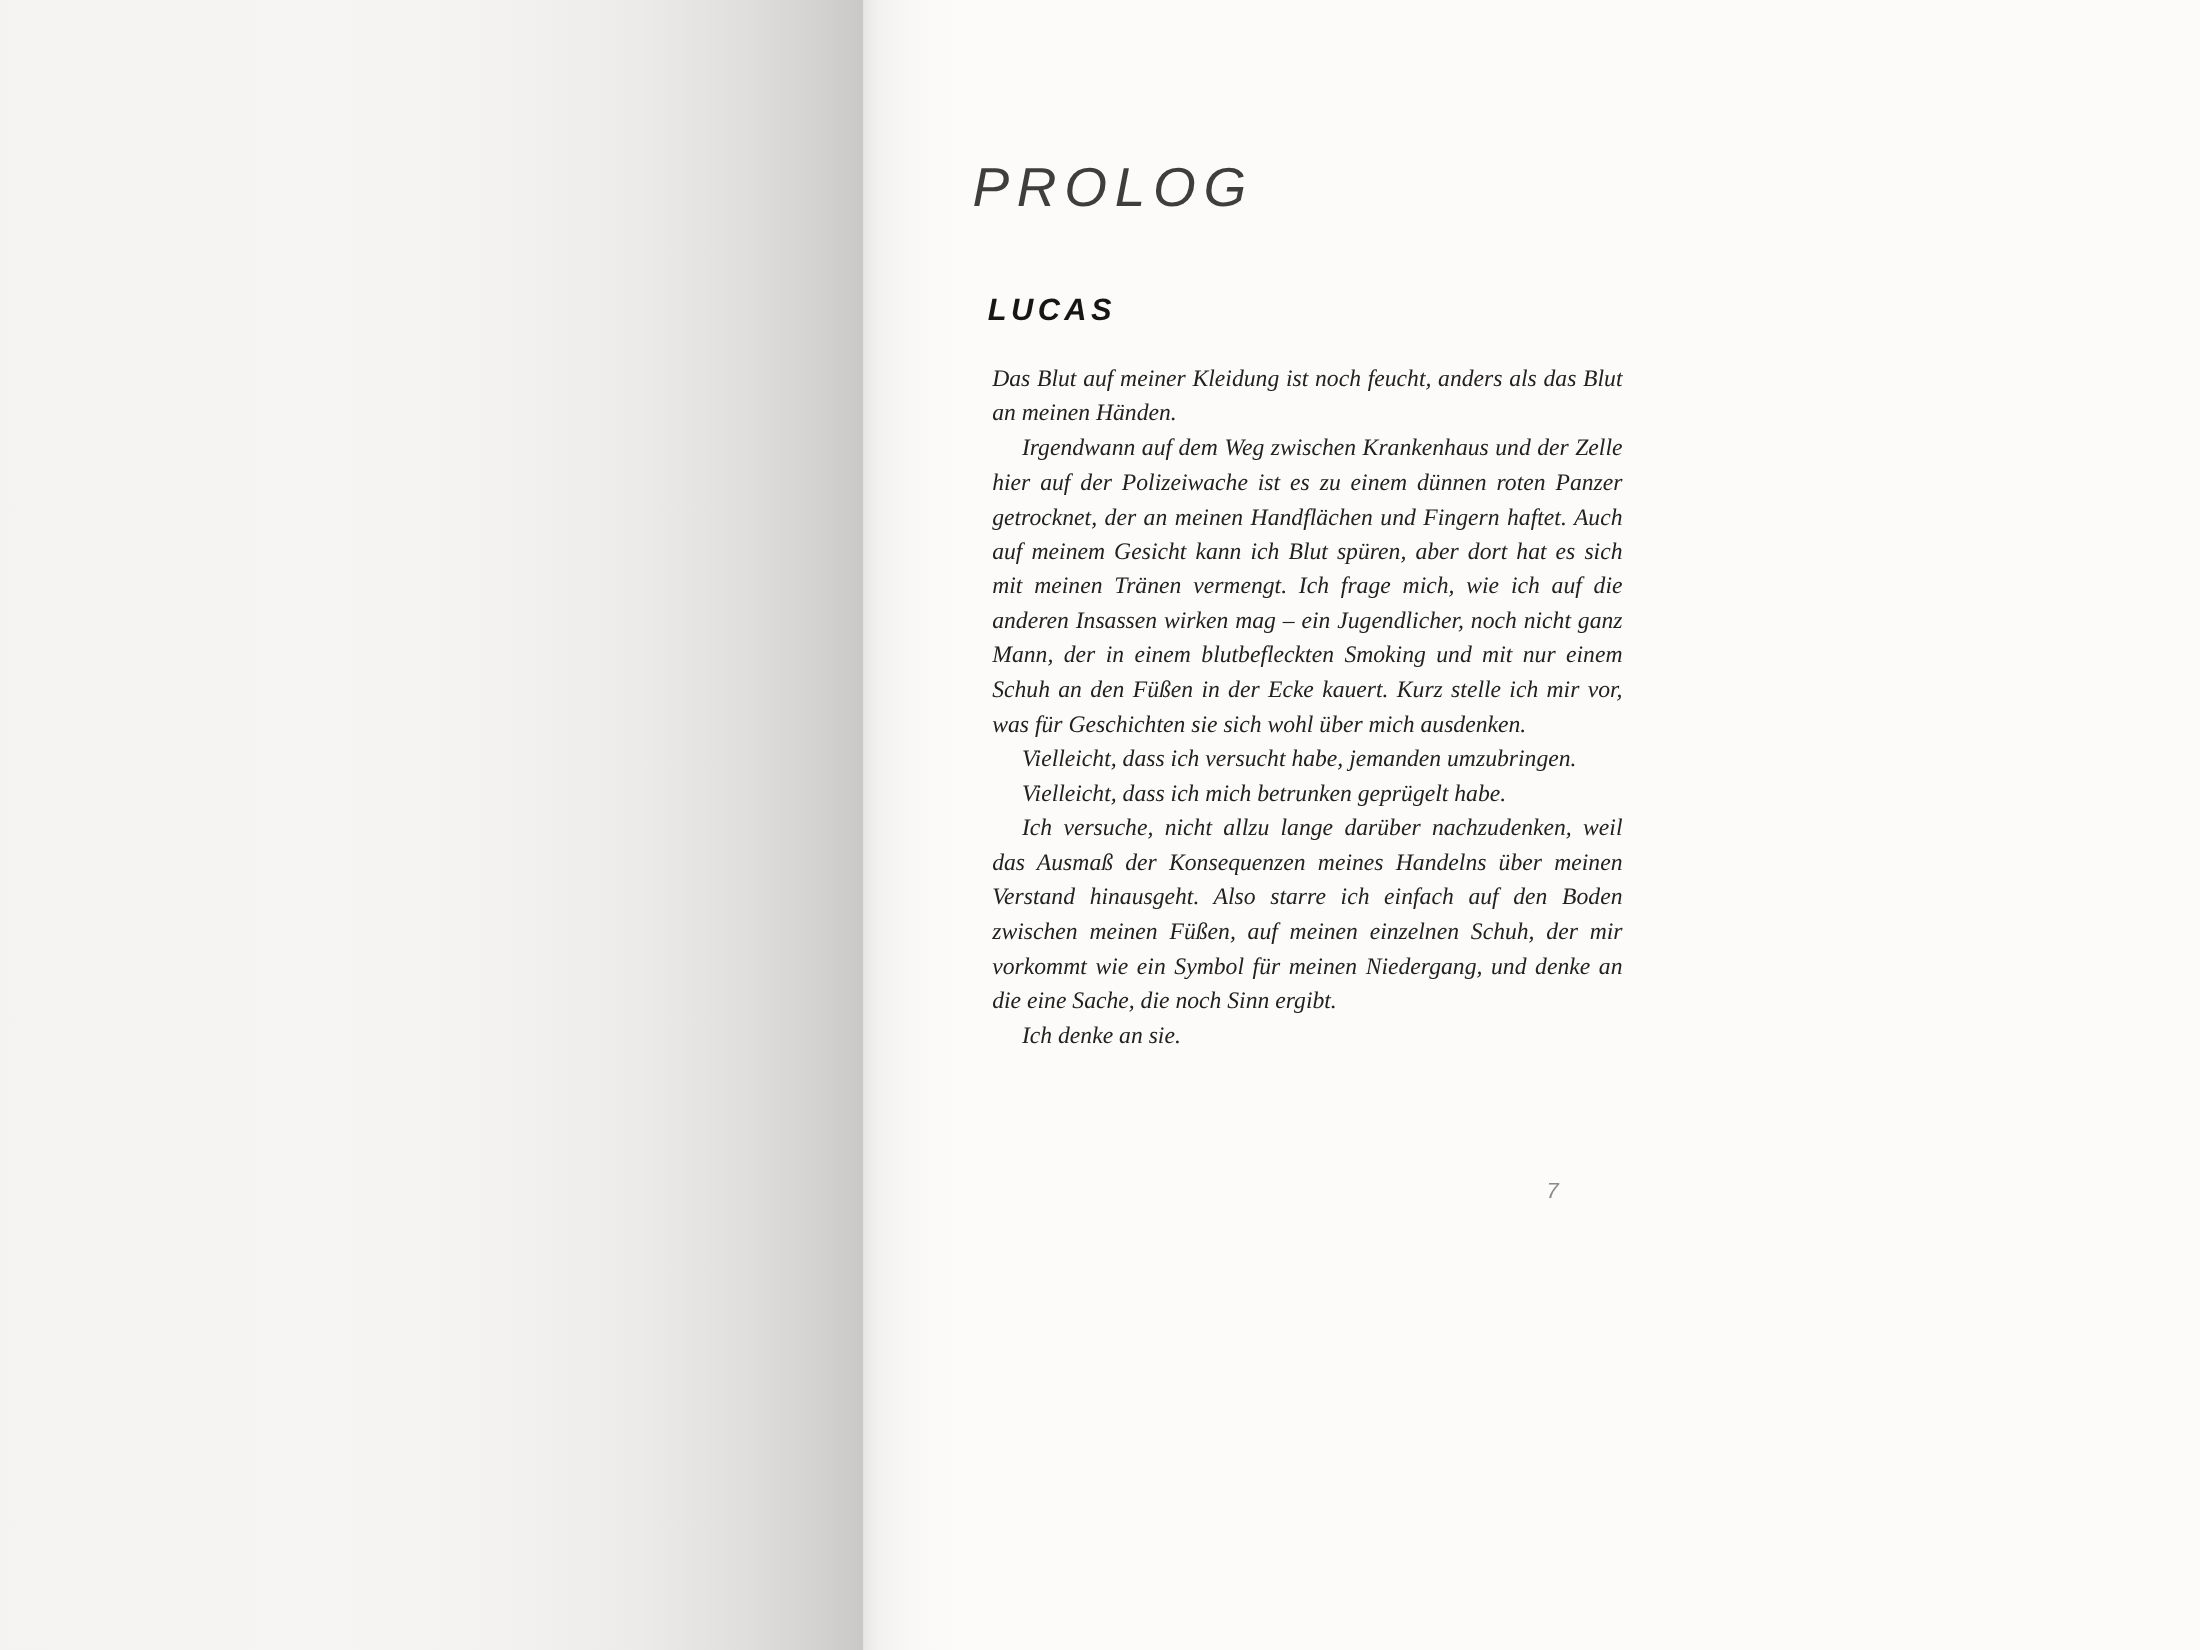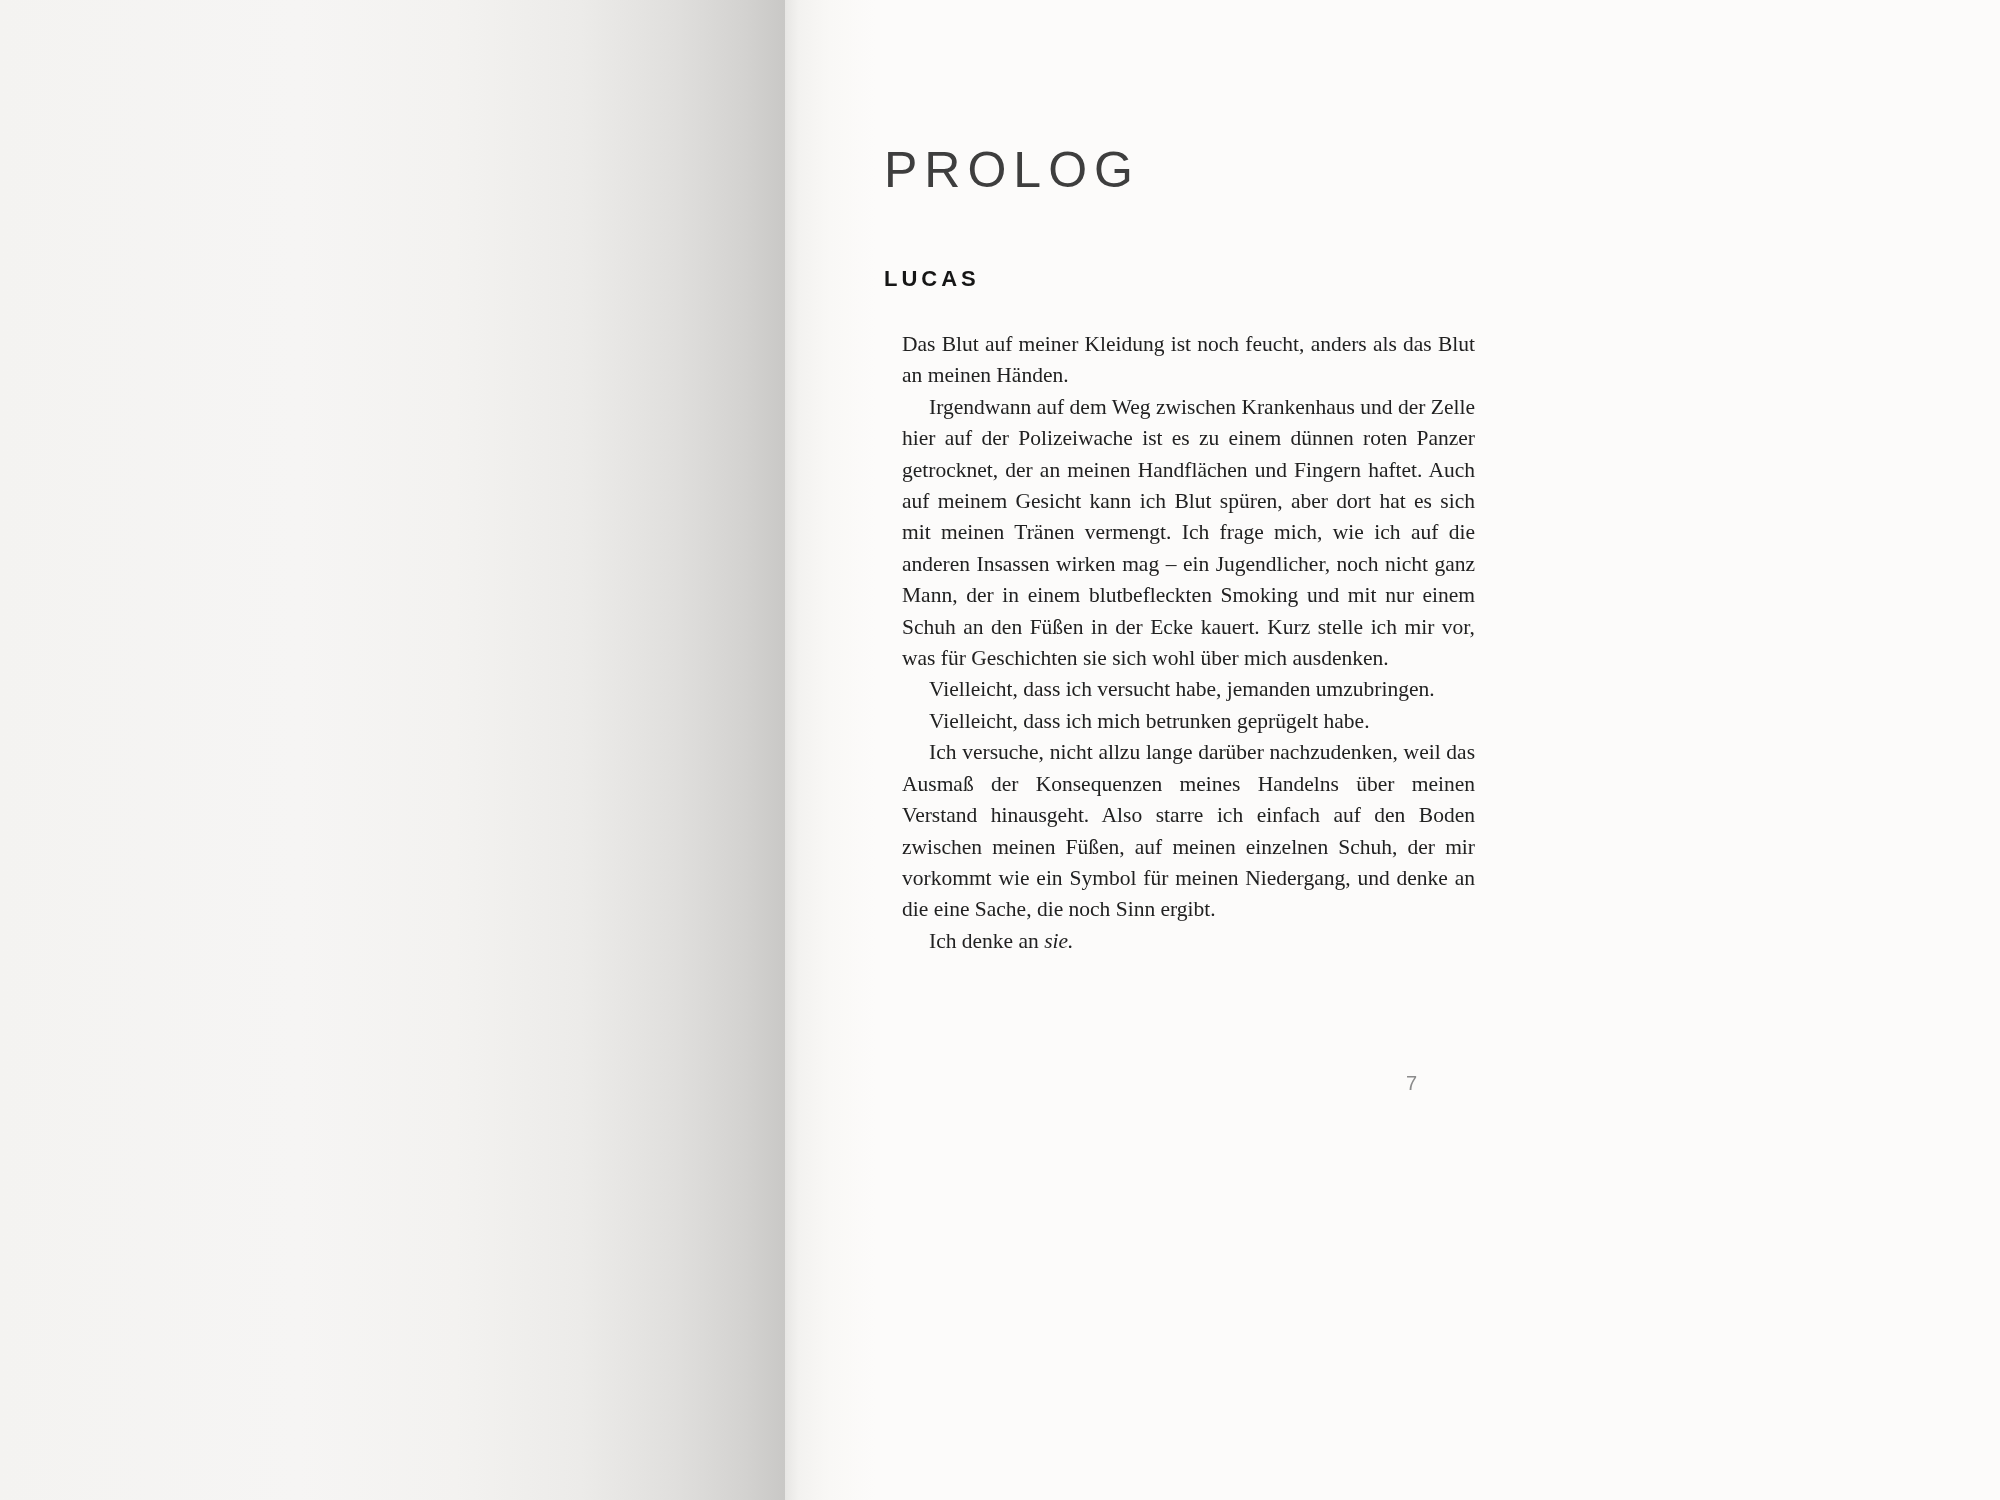--- a/index.html
+++ b/index.html
@@ -1,15 +1,15 @@
 <!DOCTYPE html>
 <html lang="de"><head>
 <meta charset="utf-8">
 <style>
-  * { box-sizing: border-box; }
+  * { box-sizing: border-box; font-style: italic; }
   html, body { margin: 0; padding: 0; }
   body {
     width: 2000px;
     height: 1500px;
     overflow: hidden;
     font-family: "Liberation Serif", serif;
     background: #fbfaf9;
   }
   .spread {
     position: relative;
@@ -49,25 +49,25 @@
     top: 141px;
     font-family: "Liberation Sans", sans-serif;
     font-weight: 300;
     font-size: 50px;
     letter-spacing: 7px;
     color: #3e3e3e;
   }
   .pov-name {
     margin: 0;
     position: absolute;
-    left: 99px;
+    left: 113px;
     top: 266px;
     font-family: "Liberation Sans", sans-serif;
     font-weight: 700;
-    font-size: 22px;
+    font-size: 28px;
     letter-spacing: 4px;
     color: #161616;
   }
   .body-text {
     position: absolute;
     left: 117px;
     top: 329px;
     width: 573px;
     font-size: 21.5px;
     line-height: 31.4px;

